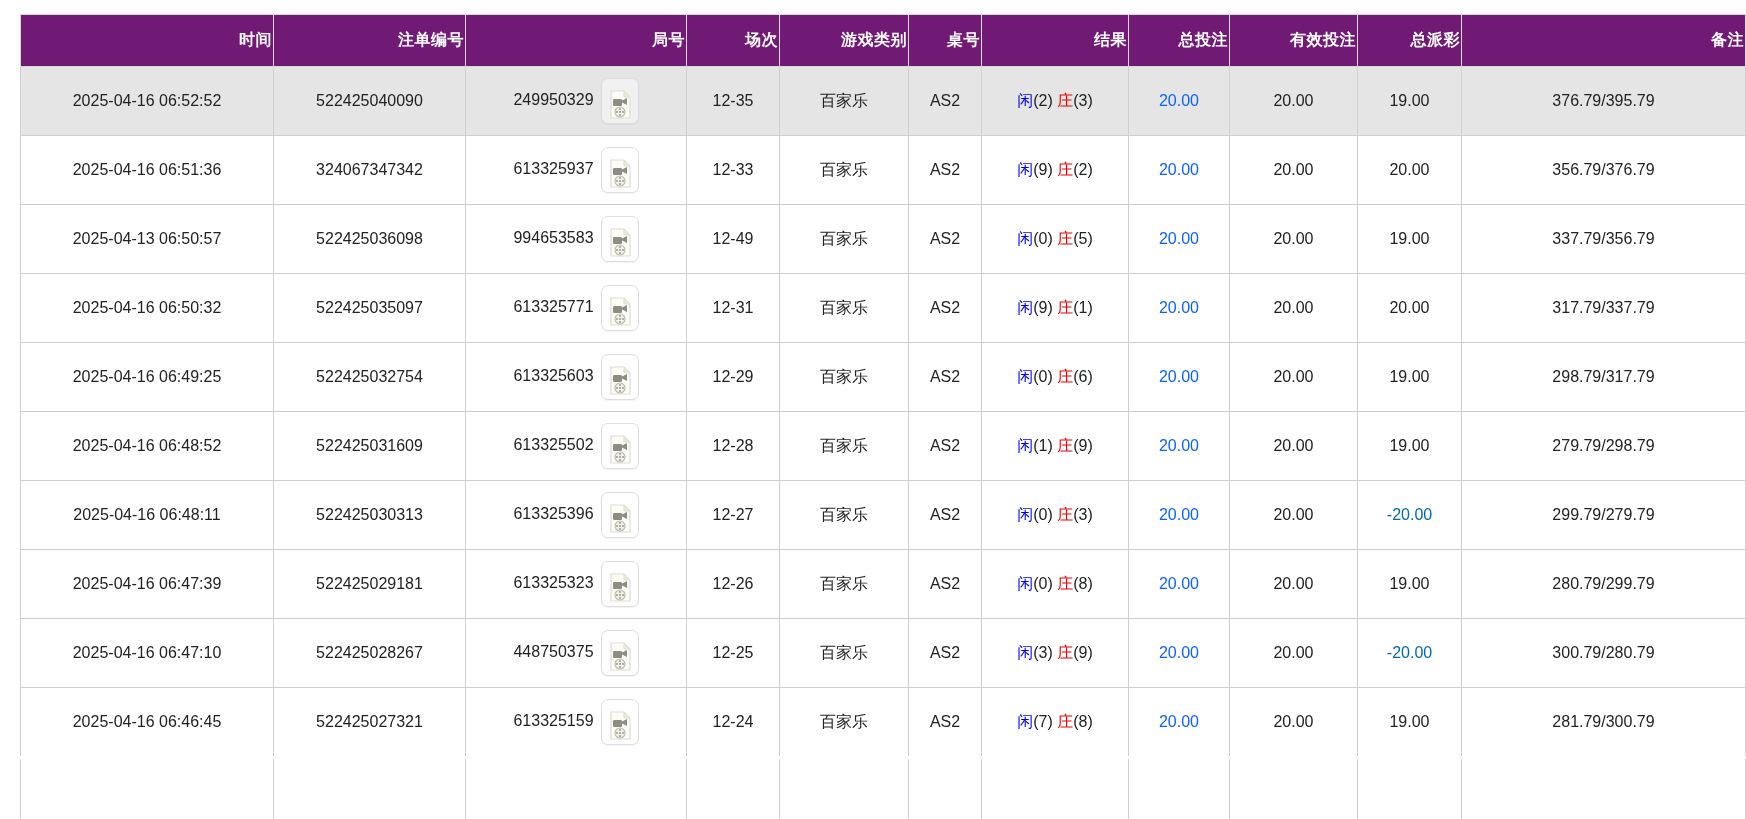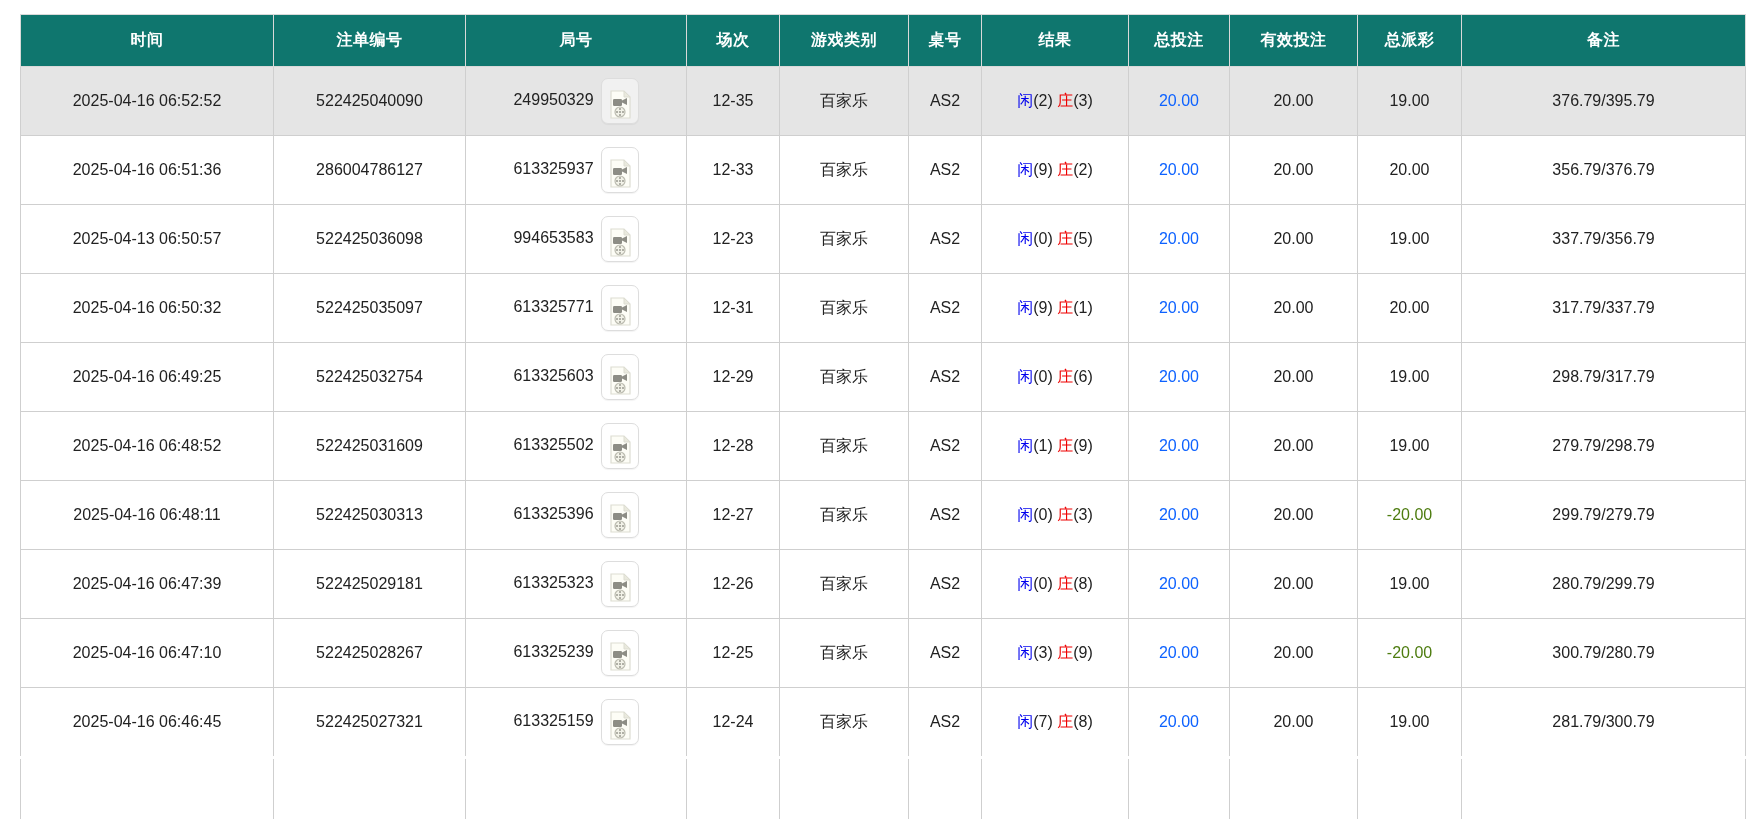--- a/index.html
+++ b/index.html
@@ -1,31 +1,31 @@
 <!DOCTYPE html>
 <html><head>
 <meta charset="utf-8">
 <style>
   html,body{margin:0;padding:0;background:#fff;font-family:"Liberation Sans","DejaVu Sans",sans-serif;}
   .page{width:1746px;height:819px;overflow:hidden;background:#fff;}
   .table-wrap{padding:14px 0 0 20px;}
   table.records{border-collapse:collapse;table-layout:fixed;width:1726px;font-size:16px;color:#222;}
   table.records th{
-    background:#0f766e;color:#fff;font-weight:bold;height:49px;
-    border:1px solid #d9d9d9;font-size:16px;letter-spacing:.5px;
+    background:#701a75;color:#fff;font-weight:bold;height:49px;
+    border:1px solid #d9d9d9;font-size:16px;letter-spacing:.5px;text-align:right;
   }
   table.records td{
     border:1px solid #cfcfcf;text-align:center;height:66px;background:#fff;vertical-align:middle;
   }
   tr.row-highlight td{background:#e5e5e5;}
   .player{color:#0000EE;}
   .banker{color:#EE0000;}
   .num-paren{color:#222;}
   .bet-link{color:#0D62FF;cursor:pointer;}
-  .payout-neg{color:#4d7c0f;}
+  .payout-neg{color:#0369a1;}
   .round-cell{white-space:nowrap;}
   .video-btn{
     display:inline-block;vertical-align:middle;margin-left:7px;width:38px;height:46px;
     border:1px solid #ddd;border-radius:7px;background:rgba(255,255,255,0.45);
     box-shadow:0 1px 1px rgba(0,0,0,0.05);padding:0;cursor:pointer;line-height:0;
   }
   .video-btn svg{margin:8px auto 0;}
   tfoot td{
     background:#999999;color:#fff;font-weight:bold;height:45px;border:2px solid #fff;font-size:16px;
   }
@@ -85,21 +85,21 @@
             <td>百家乐</td>
             <td>AS2</td>
             <td><span class="player">闲</span><span class="num-paren">(2)</span> <span class="banker">庄</span><span class="num-paren">(3)</span></td>
             <td class="bet-link">20.00</td>
             <td>20.00</td>
             <td>19.00</td>
             <td>376.79/395.79</td>
           </tr>
           <tr>
             <td>2025-04-16 06:51:36</td>
-            <td>286004786127</td>
+            <td>324067347342</td>
             <td class="round-cell"><span>613325937</span><button class="video-btn"><svg width="24" height="30" viewBox="0 0 24 30">
                   <path d="M3 1h13l6 6v21H3z" fill="#fdfdf6" stroke="#ddddd2" stroke-width="1.2"></path>
                   <path d="M16 1l6 6h-6z" fill="#e9e9dd" stroke="#ddddd2" stroke-width="1"></path>
                   <rect x="5" y="9" width="9" height="7" rx="1.2" fill="#8d8d85"></rect>
                   <path d="M14 10.5l5-2.5v7l-5-2.5z" fill="#8d8d85"></path>
                   <circle cx="12" cy="22" r="5" fill="#f2f2e8" stroke="#bcbcb0" stroke-width="1.2"></circle>
                   <circle cx="12" cy="22" r="1" fill="#9a9a90"></circle>
                   <circle cx="12" cy="19" r="1" fill="#9a9a90"></circle>
                   <circle cx="12" cy="25" r="1" fill="#9a9a90"></circle>
                   <circle cx="9" cy="22" r="1" fill="#9a9a90"></circle>
@@ -122,21 +122,21 @@
                   <path d="M16 1l6 6h-6z" fill="#e9e9dd" stroke="#ddddd2" stroke-width="1"></path>
                   <rect x="5" y="9" width="9" height="7" rx="1.2" fill="#8d8d85"></rect>
                   <path d="M14 10.5l5-2.5v7l-5-2.5z" fill="#8d8d85"></path>
                   <circle cx="12" cy="22" r="5" fill="#f2f2e8" stroke="#bcbcb0" stroke-width="1.2"></circle>
                   <circle cx="12" cy="22" r="1" fill="#9a9a90"></circle>
                   <circle cx="12" cy="19" r="1" fill="#9a9a90"></circle>
                   <circle cx="12" cy="25" r="1" fill="#9a9a90"></circle>
                   <circle cx="9" cy="22" r="1" fill="#9a9a90"></circle>
                   <circle cx="15" cy="22" r="1" fill="#9a9a90"></circle>
                 </svg></button></td>
-            <td>12-23</td>
+            <td>12-49</td>
             <td>百家乐</td>
             <td>AS2</td>
             <td><span class="player">闲</span><span class="num-paren">(0)</span> <span class="banker">庄</span><span class="num-paren">(5)</span></td>
             <td class="bet-link">20.00</td>
             <td>20.00</td>
             <td>19.00</td>
             <td>337.79/356.79</td>
           </tr>
           <tr>
             <td>2025-04-16 06:50:32</td>
@@ -254,21 +254,21 @@
             <td>AS2</td>
             <td><span class="player">闲</span><span class="num-paren">(0)</span> <span class="banker">庄</span><span class="num-paren">(8)</span></td>
             <td class="bet-link">20.00</td>
             <td>20.00</td>
             <td>19.00</td>
             <td>280.79/299.79</td>
           </tr>
           <tr>
             <td>2025-04-16 06:47:10</td>
             <td>522425028267</td>
-            <td class="round-cell"><span>613325239</span><button class="video-btn"><svg width="24" height="30" viewBox="0 0 24 30">
+            <td class="round-cell"><span>448750375</span><button class="video-btn"><svg width="24" height="30" viewBox="0 0 24 30">
                   <path d="M3 1h13l6 6v21H3z" fill="#fdfdf6" stroke="#ddddd2" stroke-width="1.2"></path>
                   <path d="M16 1l6 6h-6z" fill="#e9e9dd" stroke="#ddddd2" stroke-width="1"></path>
                   <rect x="5" y="9" width="9" height="7" rx="1.2" fill="#8d8d85"></rect>
                   <path d="M14 10.5l5-2.5v7l-5-2.5z" fill="#8d8d85"></path>
                   <circle cx="12" cy="22" r="5" fill="#f2f2e8" stroke="#bcbcb0" stroke-width="1.2"></circle>
                   <circle cx="12" cy="22" r="1" fill="#9a9a90"></circle>
                   <circle cx="12" cy="19" r="1" fill="#9a9a90"></circle>
                   <circle cx="12" cy="25" r="1" fill="#9a9a90"></circle>
                   <circle cx="9" cy="22" r="1" fill="#9a9a90"></circle>
                   <circle cx="15" cy="22" r="1" fill="#9a9a90"></circle>

